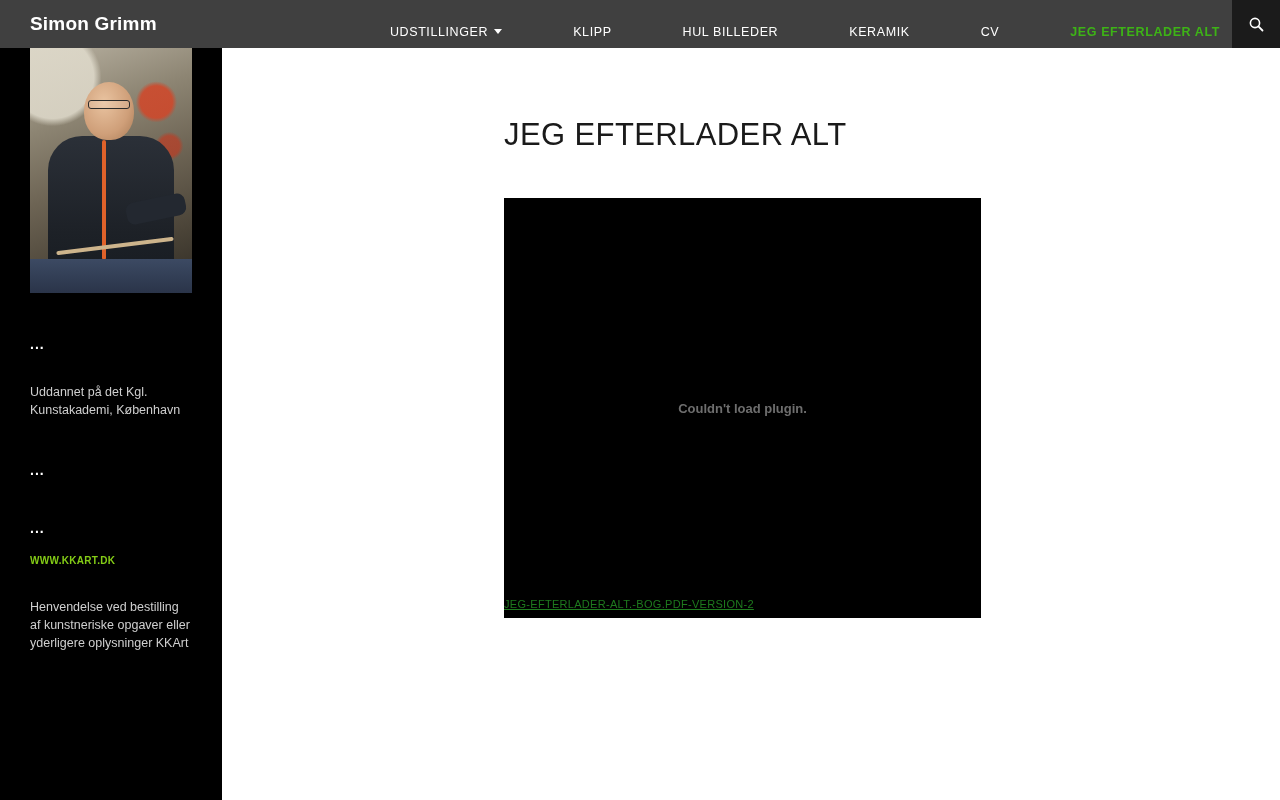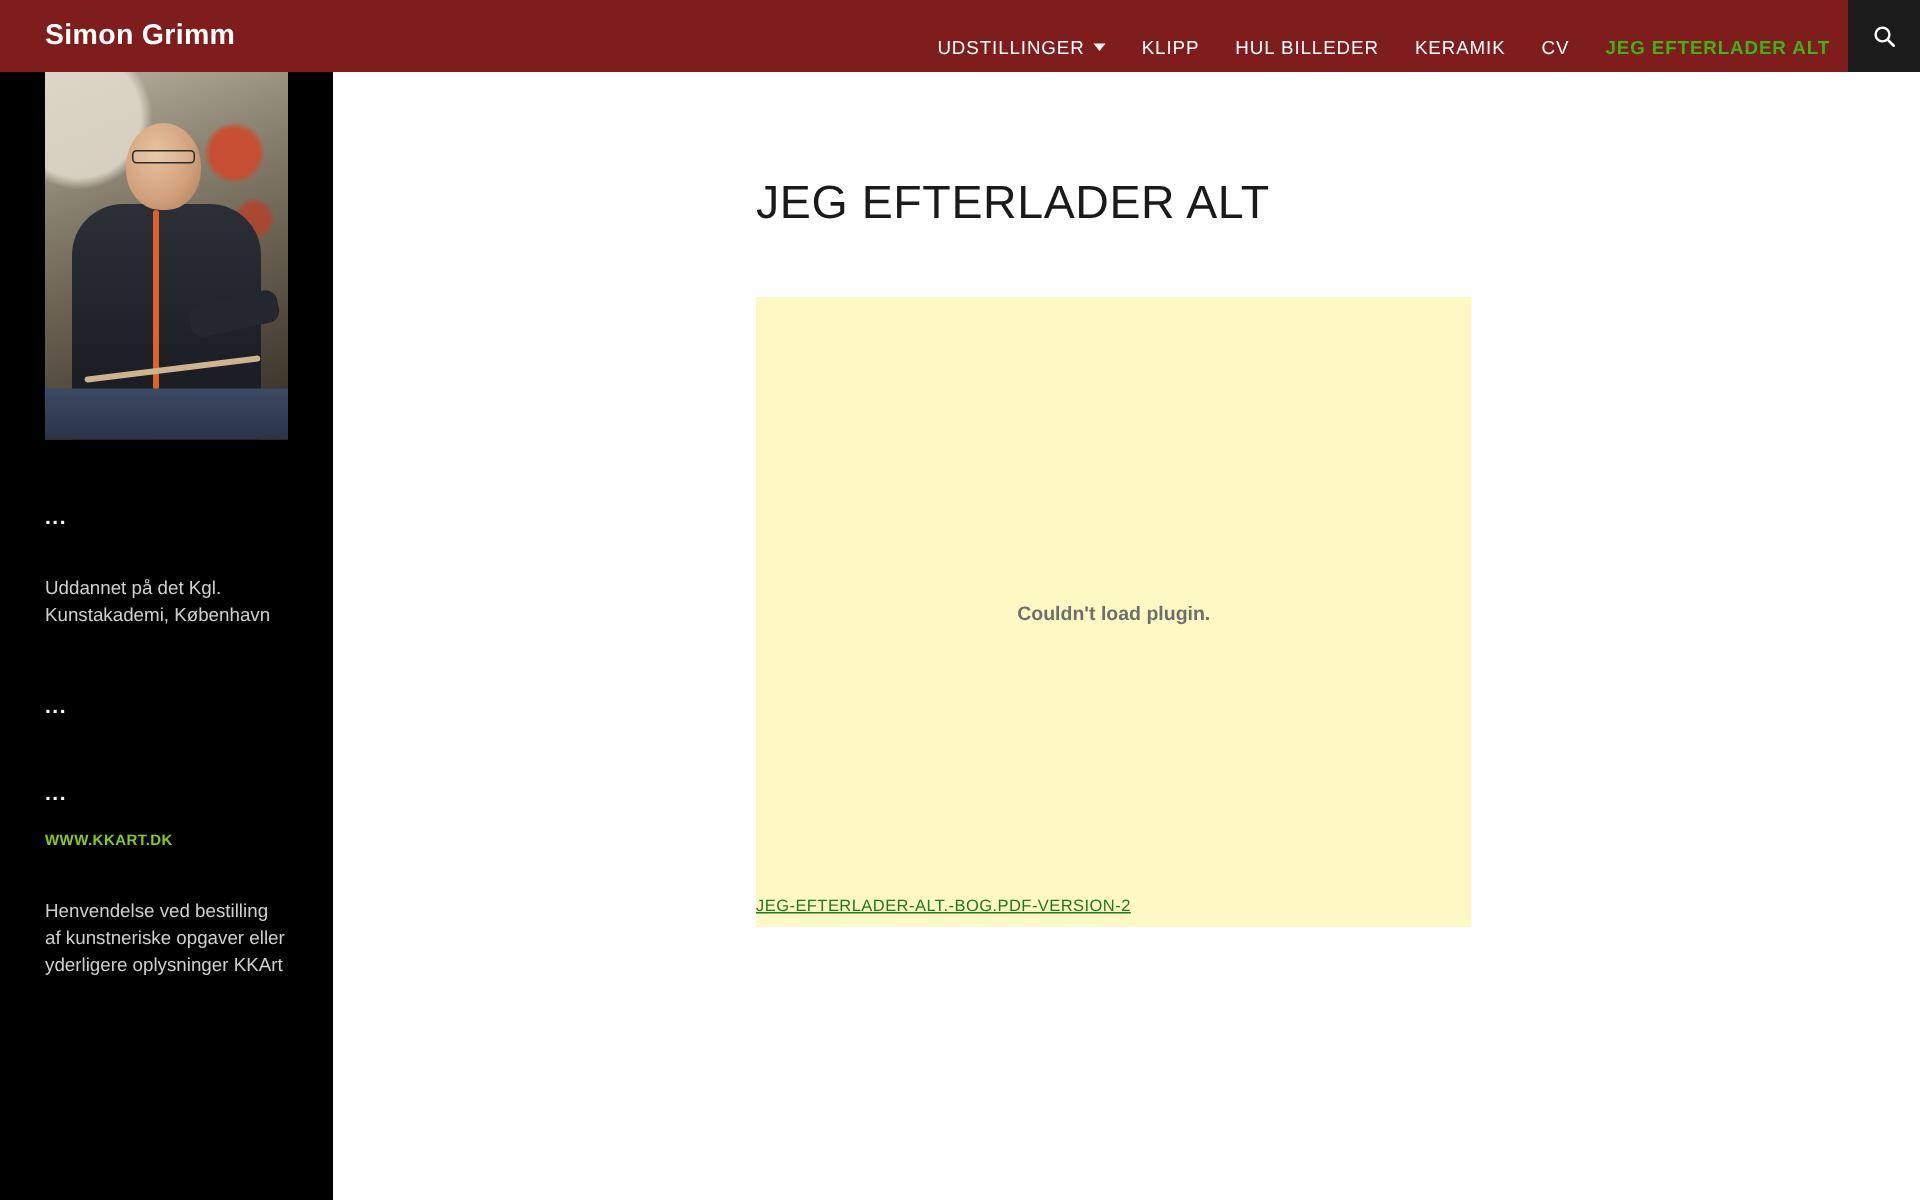--- a/index.html
+++ b/index.html
@@ -9,39 +9,40 @@
     background: #000;
     font-family: "Liberation Sans", sans-serif;
     overflow: hidden;
   }
 
   
   .topbar {
     position: absolute;
     top: 0; left: 0;
     width: 1280px; height: 48px;
-    background: #7f1d1d;
+    background: #404040;
     display: flex;
     align-items: center;
   }
   .site-title {
     color: #fff;
     font-size: 19px;
     font-weight: bold;
     padding-left: 30px;
     letter-spacing: 0.2px;
     white-space: nowrap;
   }
   .nav {
     position: absolute;
     right: 48px;
     top: 0;
     height: 64px;
     display: flex;
     align-items: center;
+    gap: 47px;
   }
   .nav-item {
     color: #fff;
     font-size: 12.5px;
     letter-spacing: 0.6px;
     text-transform: uppercase;
     padding: 0 12px;
     line-height: 48px;
     white-space: nowrap;
     text-decoration: none;
@@ -189,21 +190,21 @@
     color: #1a1a1a;
     letter-spacing: 0.4px;
     white-space: nowrap;
   }
   .plugin-box {
     position: absolute;
     left: 282px;
     top: 150px;
     width: 477px;
     height: 420px;
-    background: #fef9c3;
+    background: #000000;
     display: flex;
     align-items: center;
     justify-content: center;
   }
   .plugin-msg {
     color: #6e6e6e;
     font-size: 13px;
     font-weight: bold;
   }
   .pdf-link {

